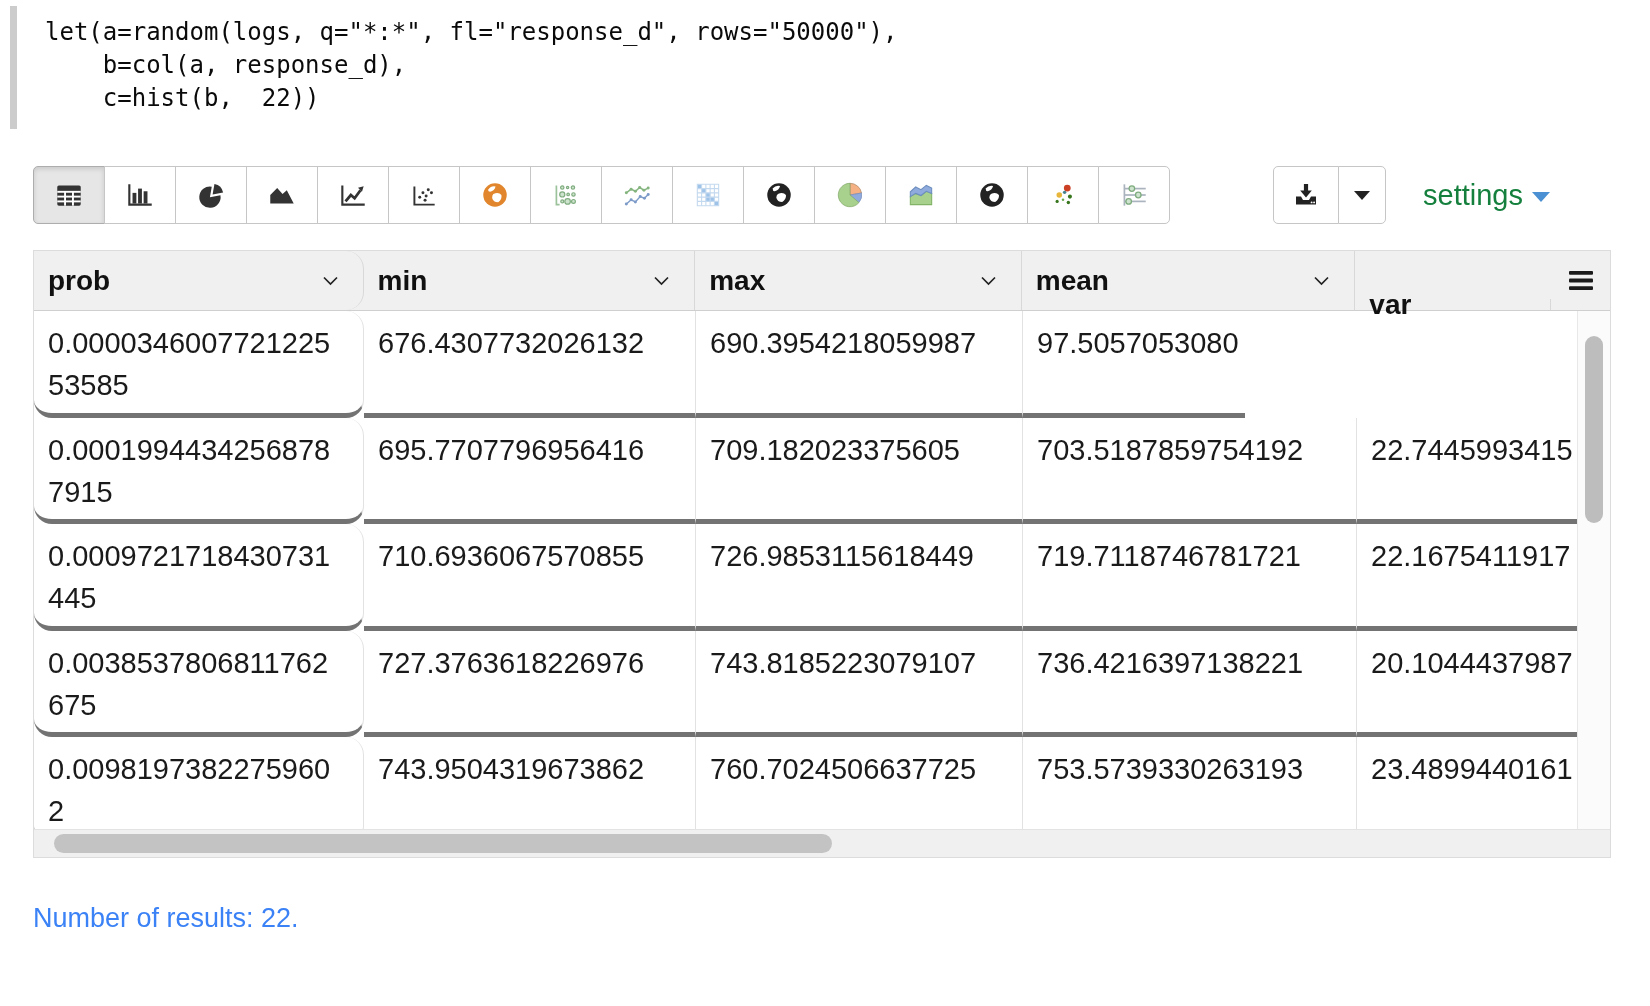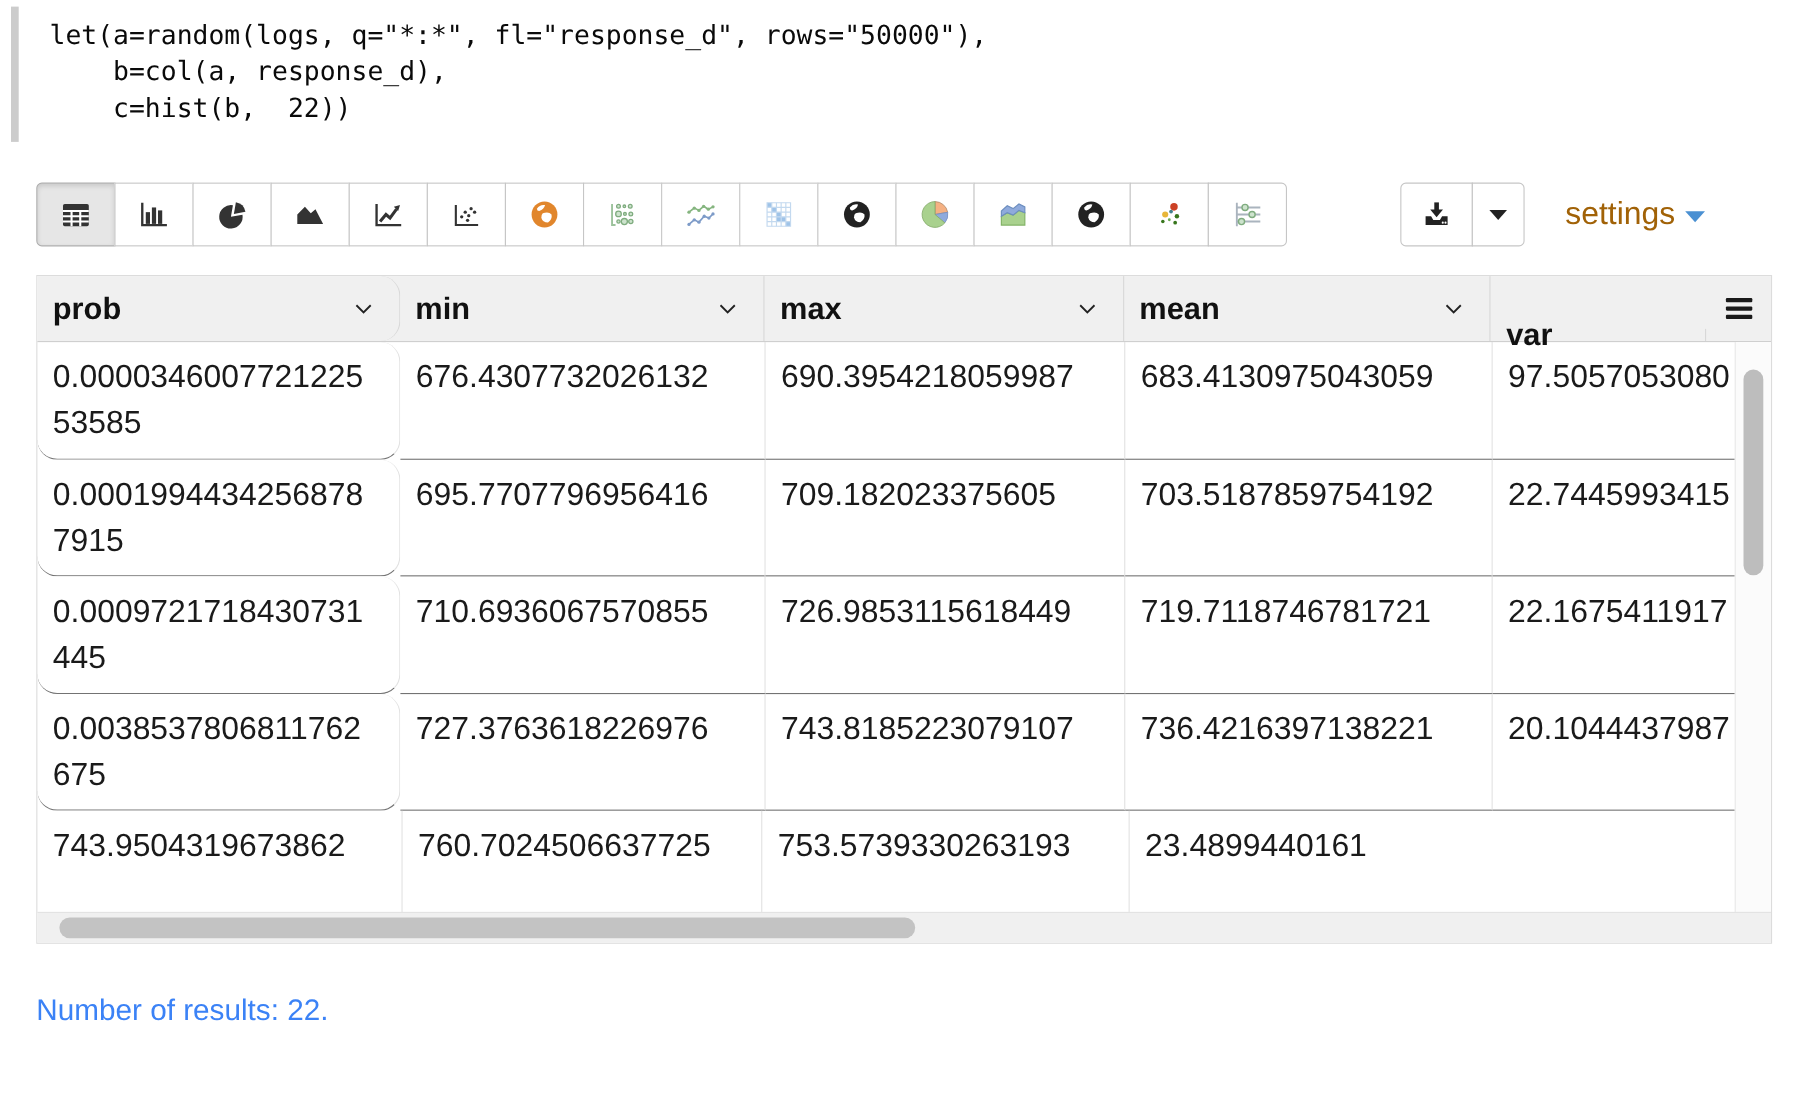--- a/index.html
+++ b/index.html
@@ -24,41 +24,41 @@
     display:flex;align-items:center;justify-content:center;padding:0;cursor:pointer;box-sizing:border-box;
   }
   .btn-group .tb-btn:first-child{margin-left:0;border-top-left-radius:5px;border-bottom-left-radius:5px;}
   .btn-group .tb-btn:last-child{border-top-right-radius:5px;border-bottom-right-radius:5px;}
   .tb-btn.active{background:#e6e6e6;border-color:#adadad;box-shadow:inset 0 2px 5px rgba(0,0,0,.13);}
   .download-group{margin-left:103px;}
   .dl{width:66px;}
   .dl-caret{width:48px;}
   .caret-dark{width:0;height:0;border-left:8px solid transparent;border-right:8px solid transparent;border-top:9px solid #222;}
   .settings{margin-left:37px;height:58px;display:flex;align-items:center;gap:9px;
-    color:#a16207;font-size:29px;cursor:pointer;}
+    color:#15803d;font-size:29px;cursor:pointer;}
   .caret-blue{width:0;height:0;border-left:9px solid transparent;border-right:9px solid transparent;border-top:10px solid #4a90d2;margin-top:4px;}
   
   .table-wrap{
     position:absolute;left:33px;top:250px;width:1578px;height:608px;
     border:1px solid #dcdcdc;box-sizing:border-box;background:#fff;
   }
   .thead{display:flex;height:60px;background:#f0f0f0;border-bottom:1px solid #cfcfcf;box-sizing:border-box;}
   .th{
     position:relative;display:flex;align-items:center;padding-left:14px;
     font-weight:bold;font-size:28px;color:#111;
     border-right:1px solid #d8d8d8;box-sizing:border-box;cursor:pointer;
   }
   .c-prob{width:330px;border-radius:18px;} .c-min{width:332px;} .c-max{width:327px;} .c-mean{width:334px;align-items:center;}
   .thead .c-var{width:196px;margin-top:48px;}
   .c-menu{width:59px;border-right:none;justify-content:center;padding-left:0;}
   .th .chev{position:absolute;right:24px;top:50%;transform:translateY(-50%);}
   .tbody{position:relative;height:518px;overflow:hidden;}
   .tr{display:flex;height:106.5px;box-sizing:border-box;}
   .td{
-    box-sizing:border-box;border-right:1px solid #e2e2e2;border-bottom:1px solid #737373;
+    box-sizing:border-box;border-right:1px solid #e2e2e2;border-bottom:5px solid #737373;
     padding:11px 25px 16px 14px;font-size:29px;line-height:42px;color:#1a1a1a;overflow:hidden;
   }
   .td.c-prob{word-break:break-all;}
   .tbody .c-var{width:222px;white-space:nowrap;padding-right:0;border-right:none;}
   .vscroll-track{
     position:absolute;top:0;right:0;width:33px;height:518px;background:#fbfbfb;
     border-left:1px solid #e8e8e8;box-sizing:border-box;
   }
   .vthumb{position:absolute;left:7px;top:25px;width:18px;height:187px;background:#bdbdbd;border-radius:9px;}
   .hscroll{position:relative;height:28px;background:#f0f0f0;border-top:1px solid #e3e3e3;box-sizing:border-box;}
@@ -326,21 +326,20 @@
             </g>
           </svg>
       </div>
     </div>
 
     <div class="tbody">
       <div class="tr">
         <div class="td c-prob">0.000034600772122553585</div>
         <div class="td c-min">676.4307732026132</div>
         <div class="td c-max">690.3954218059987</div>
-        <div class="td c-mean">683.4130975043059</div>
         <div class="td c-var">97.5057053080</div>
       </div>
       <div class="tr">
         <div class="td c-prob">0.00019944342568787915</div>
         <div class="td c-min">695.7707796956416</div>
         <div class="td c-max">709.182023375605</div>
         <div class="td c-mean">703.5187859754192</div>
         <div class="td c-var">22.7445993415</div>
       </div>
       <div class="tr">
@@ -351,20 +350,21 @@
         <div class="td c-var">22.1675411917</div>
       </div>
       <div class="tr">
         <div class="td c-prob">0.0038537806811762675</div>
         <div class="td c-min">727.3763618226976</div>
         <div class="td c-max">743.8185223079107</div>
         <div class="td c-mean">736.4216397138221</div>
         <div class="td c-var">20.1044437987</div>
       </div>
       <div class="tr">
+        <div class="td c-prob">0.00981973822759602</div>
         <div class="td c-min">743.9504319673862</div>
         <div class="td c-max">760.7024506637725</div>
         <div class="td c-mean">753.5739330263193</div>
         <div class="td c-var">23.4899440161</div>
       </div>
 
       <div class="vscroll-track">
         <div class="vthumb"></div>
       </div>
     </div>

